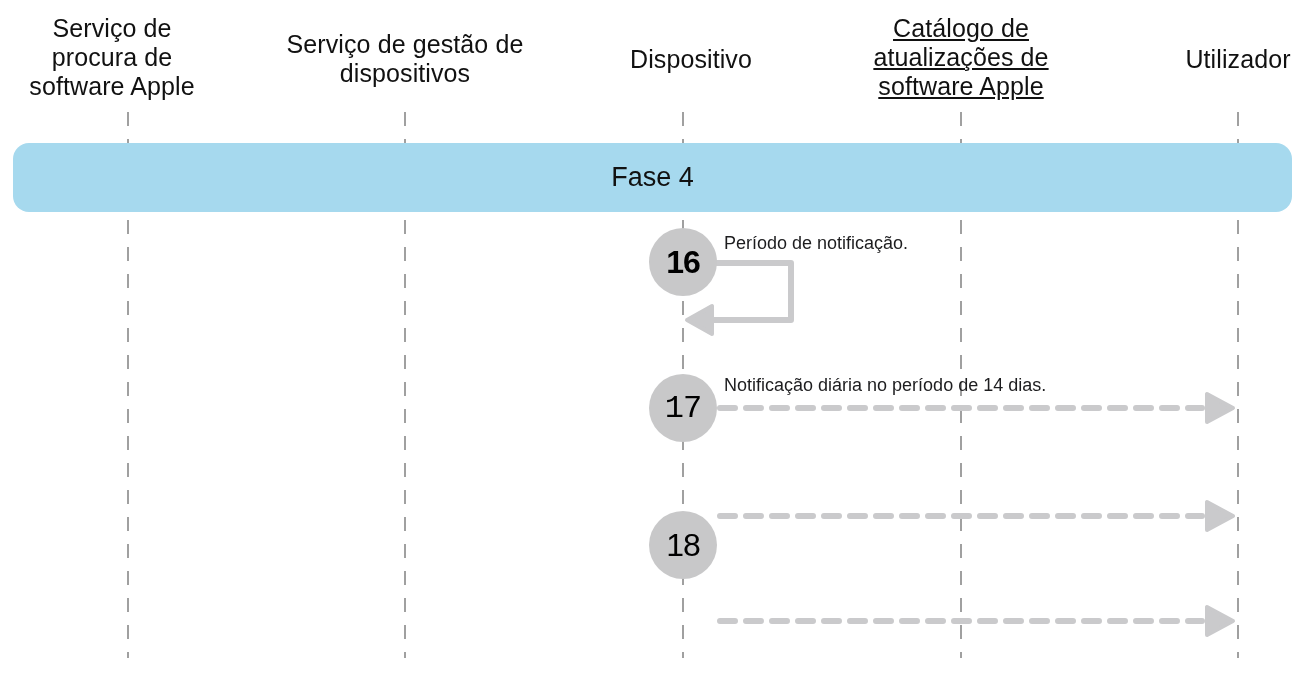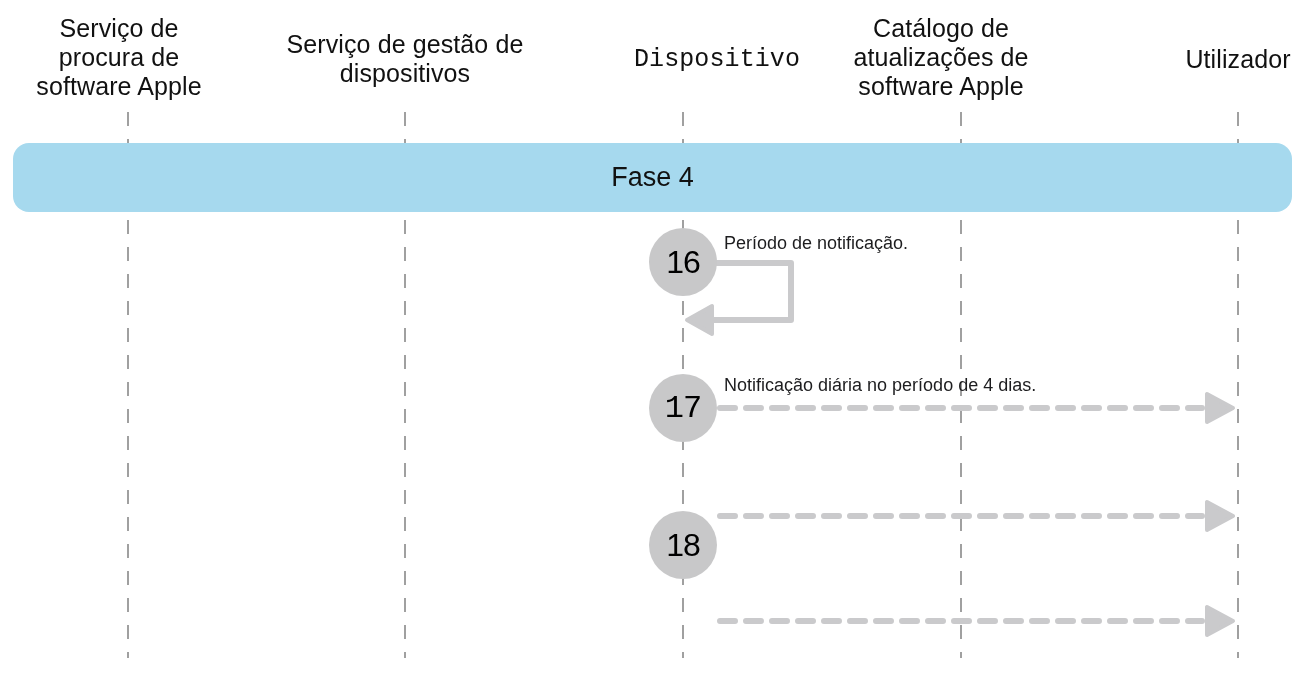--- a/index.html
+++ b/index.html
@@ -29,24 +29,24 @@
     letter-spacing: 0.1px;
   }
   .lifeline {
     position: absolute;
     top: 112px;
     width: 2px;
     height: 546px;
     background: repeating-linear-gradient(180deg, var(--lifeline) 0 14px, transparent 14px 27px);
     z-index: 1;
   }
-  #lane1-header { left: 24px;  top: 14px; width: 190px; }
+  #lane1-header { left: 17px;  top: 14px; width: 190px; }
   #lane2-header { left: 285px; top: 30px; width: 240px; }
-  #lane3-header { left: 617px; top: 45px; width: 200px; font-family: Liberation Mono, monospace; }
-  #lane4-header { left: 836px; top: 14px; width: 210px; }
+  #lane3-header { left: 591px; top: 45px; width: 200px; }
+  #lane4-header { left: 856px; top: 14px; width: 210px; text-decoration: underline; }
   #lane5-header { left: 1158px;top: 45px; width: 160px; }
   #lane1-line { left: 127px; }
   #lane2-line { left: 404px; }
   #lane3-line { left: 682px; }
   #lane4-line { left: 960px; }
   #lane5-line { left: 1237px; }
 
   .phase-banner {
     position: absolute;
     left: 13px;
@@ -77,21 +77,21 @@
     border-radius: 50%;
     background: var(--step-circle);
     display: flex;
     align-items: center;
     justify-content: center;
     font-size: 32px;
     letter-spacing: -1px;
     color: #000000;
     z-index: 4;
   }
-  #step16-circle { left: 649px; top: 228px; }
+  #step16-circle { left: 649px; top: 228px; font-weight: bold; }
   #step17-circle { left: 649px; top: 374px; font-family: Liberation Mono, monospace; }
   #step18-circle { left: 649px; top: 511px; text-align: right; }
   #step19-circle { left: 649px; top: 587px; }
 
   .step-label {
     position: absolute;
     left: 724px;
     font-size: 18px;
     line-height: 24px;
     color: #1d1d1f;
@@ -150,15 +150,15 @@
     <span>16</span>
   </div>
   <div class="step-circle" id="step17-circle">
     <span>17</span>
   </div>
   <div class="step-circle" id="step18-circle">
     <span>18</span>
   </div>
 
   <div class="step-label" id="step16-label">Período de notificação.</div>
-  <div class="step-label" id="step17-label">Notificação diária no período de 4 dias.</div>
+  <div class="step-label" id="step17-label">Notificação diária no período de 14 dias.</div>
 
 </div>
 
 </body></html>

